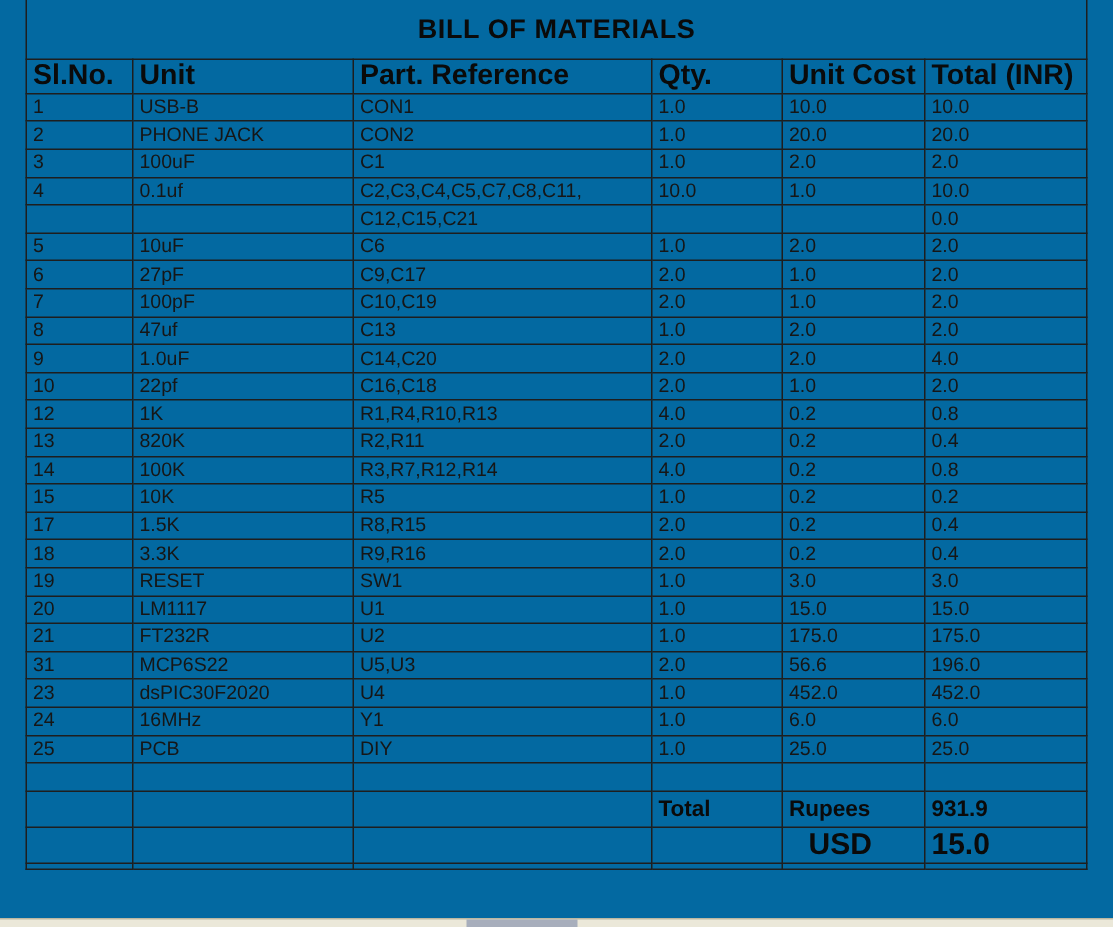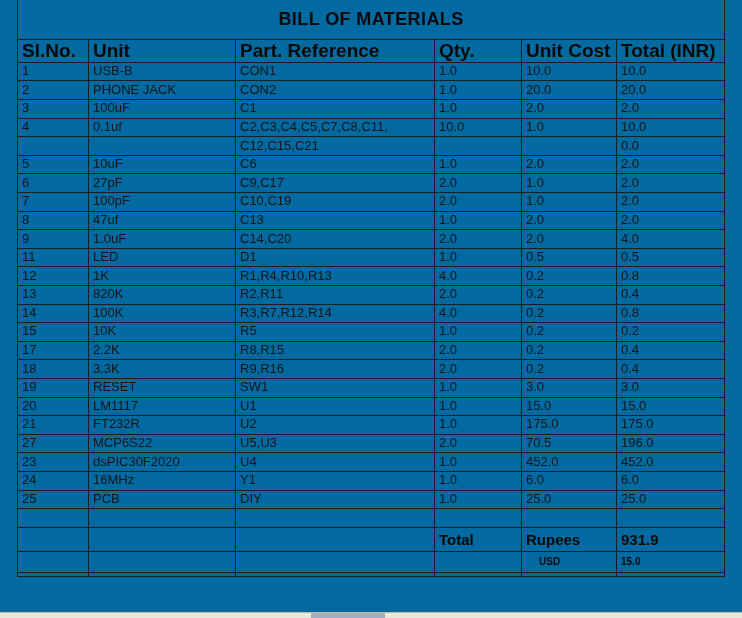--- a/index.html
+++ b/index.html
@@ -61,21 +61,21 @@
   }
   tr.r-total td {
     height: 23px;
     font-weight: bold;
     font-size: 15px;
     color: #0a0a0a;
   }
   tr.r-usd td {
     height: 20px;
     font-weight: bold;
-    font-size: 10px;
+    font-size: 20px;
     color: #0a0a0a;
   }
   tr.r-usd td:nth-child(5) {
     padding-left: 17px;
   }
   tr.r-partial td {
     height: 3px;
     padding: 0;
     line-height: 0;
     font-size: 1px;
@@ -198,26 +198,26 @@
     </tr>
         <tr class="r-data">
       <td>9</td>
       <td>1.0uF</td>
       <td>C14,C20</td>
       <td>2.0</td>
       <td>2.0</td>
       <td>4.0</td>
     </tr>
         <tr class="r-data">
-      <td>11</td>
-      <td>LED</td>
-      <td>D1</td>
-      <td>1.0</td>
-      <td>0.5</td>
-      <td>0.5</td>
+      <td>10</td>
+      <td>22pf</td>
+      <td>C16,C18</td>
+      <td>2.0</td>
+      <td>1.0</td>
+      <td>2.0</td>
     </tr>
         <tr class="r-data">
       <td>12</td>
       <td>1K</td>
       <td>R1,R4,R10,R13</td>
       <td>4.0</td>
       <td>0.2</td>
       <td>0.8</td>
     </tr>
         <tr class="r-data">
@@ -239,21 +239,21 @@
         <tr class="r-data">
       <td>15</td>
       <td>10K</td>
       <td>R5</td>
       <td>1.0</td>
       <td>0.2</td>
       <td>0.2</td>
     </tr>
         <tr class="r-data">
       <td>17</td>
-      <td>2.2K</td>
+      <td>1.5K</td>
       <td>R8,R15</td>
       <td>2.0</td>
       <td>0.2</td>
       <td>0.4</td>
     </tr>
         <tr class="r-data">
       <td>18</td>
       <td>3.3K</td>
       <td>R9,R16</td>
       <td>2.0</td>
@@ -278,25 +278,25 @@
     </tr>
         <tr class="r-data">
       <td>21</td>
       <td>FT232R</td>
       <td>U2</td>
       <td>1.0</td>
       <td>175.0</td>
       <td>175.0</td>
     </tr>
         <tr class="r-data">
-      <td>27</td>
+      <td>31</td>
       <td>MCP6S22</td>
       <td>U5,U3</td>
       <td>2.0</td>
-      <td>70.5</td>
+      <td>56.6</td>
       <td>196.0</td>
     </tr>
         <tr class="r-data">
       <td>23</td>
       <td>dsPIC30F2020</td>
       <td>U4</td>
       <td>1.0</td>
       <td>452.0</td>
       <td>452.0</td>
     </tr>

